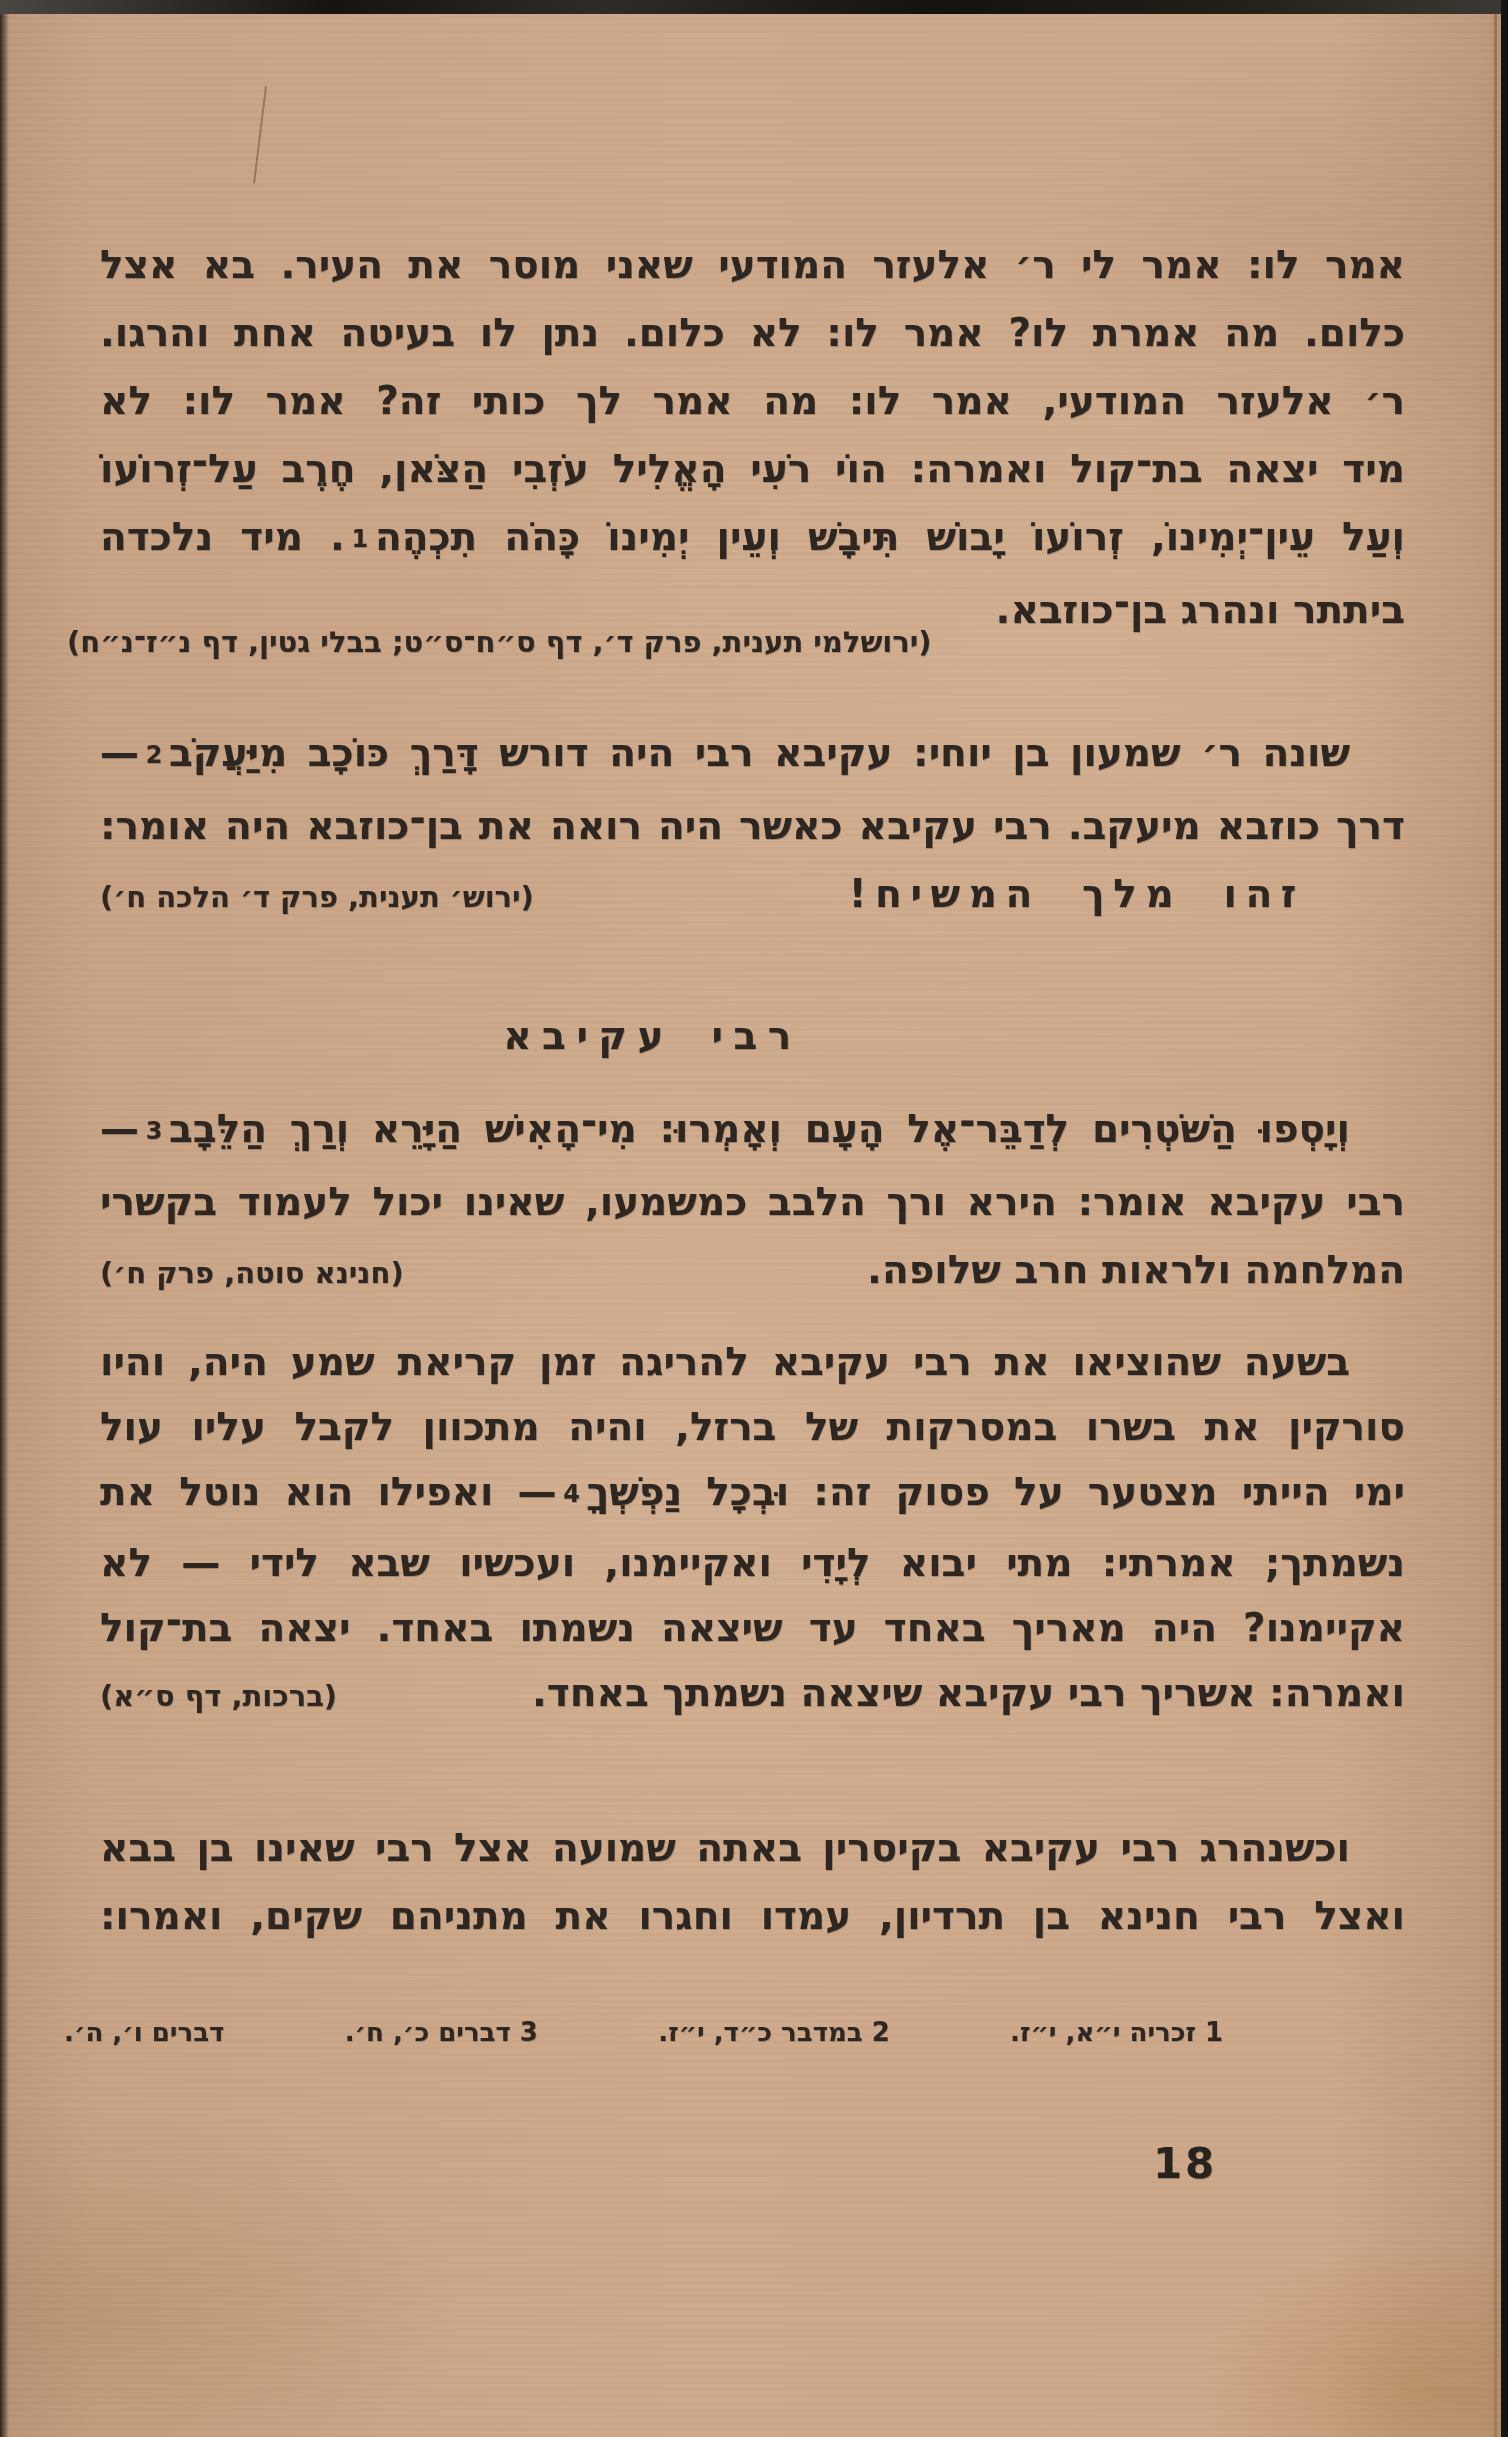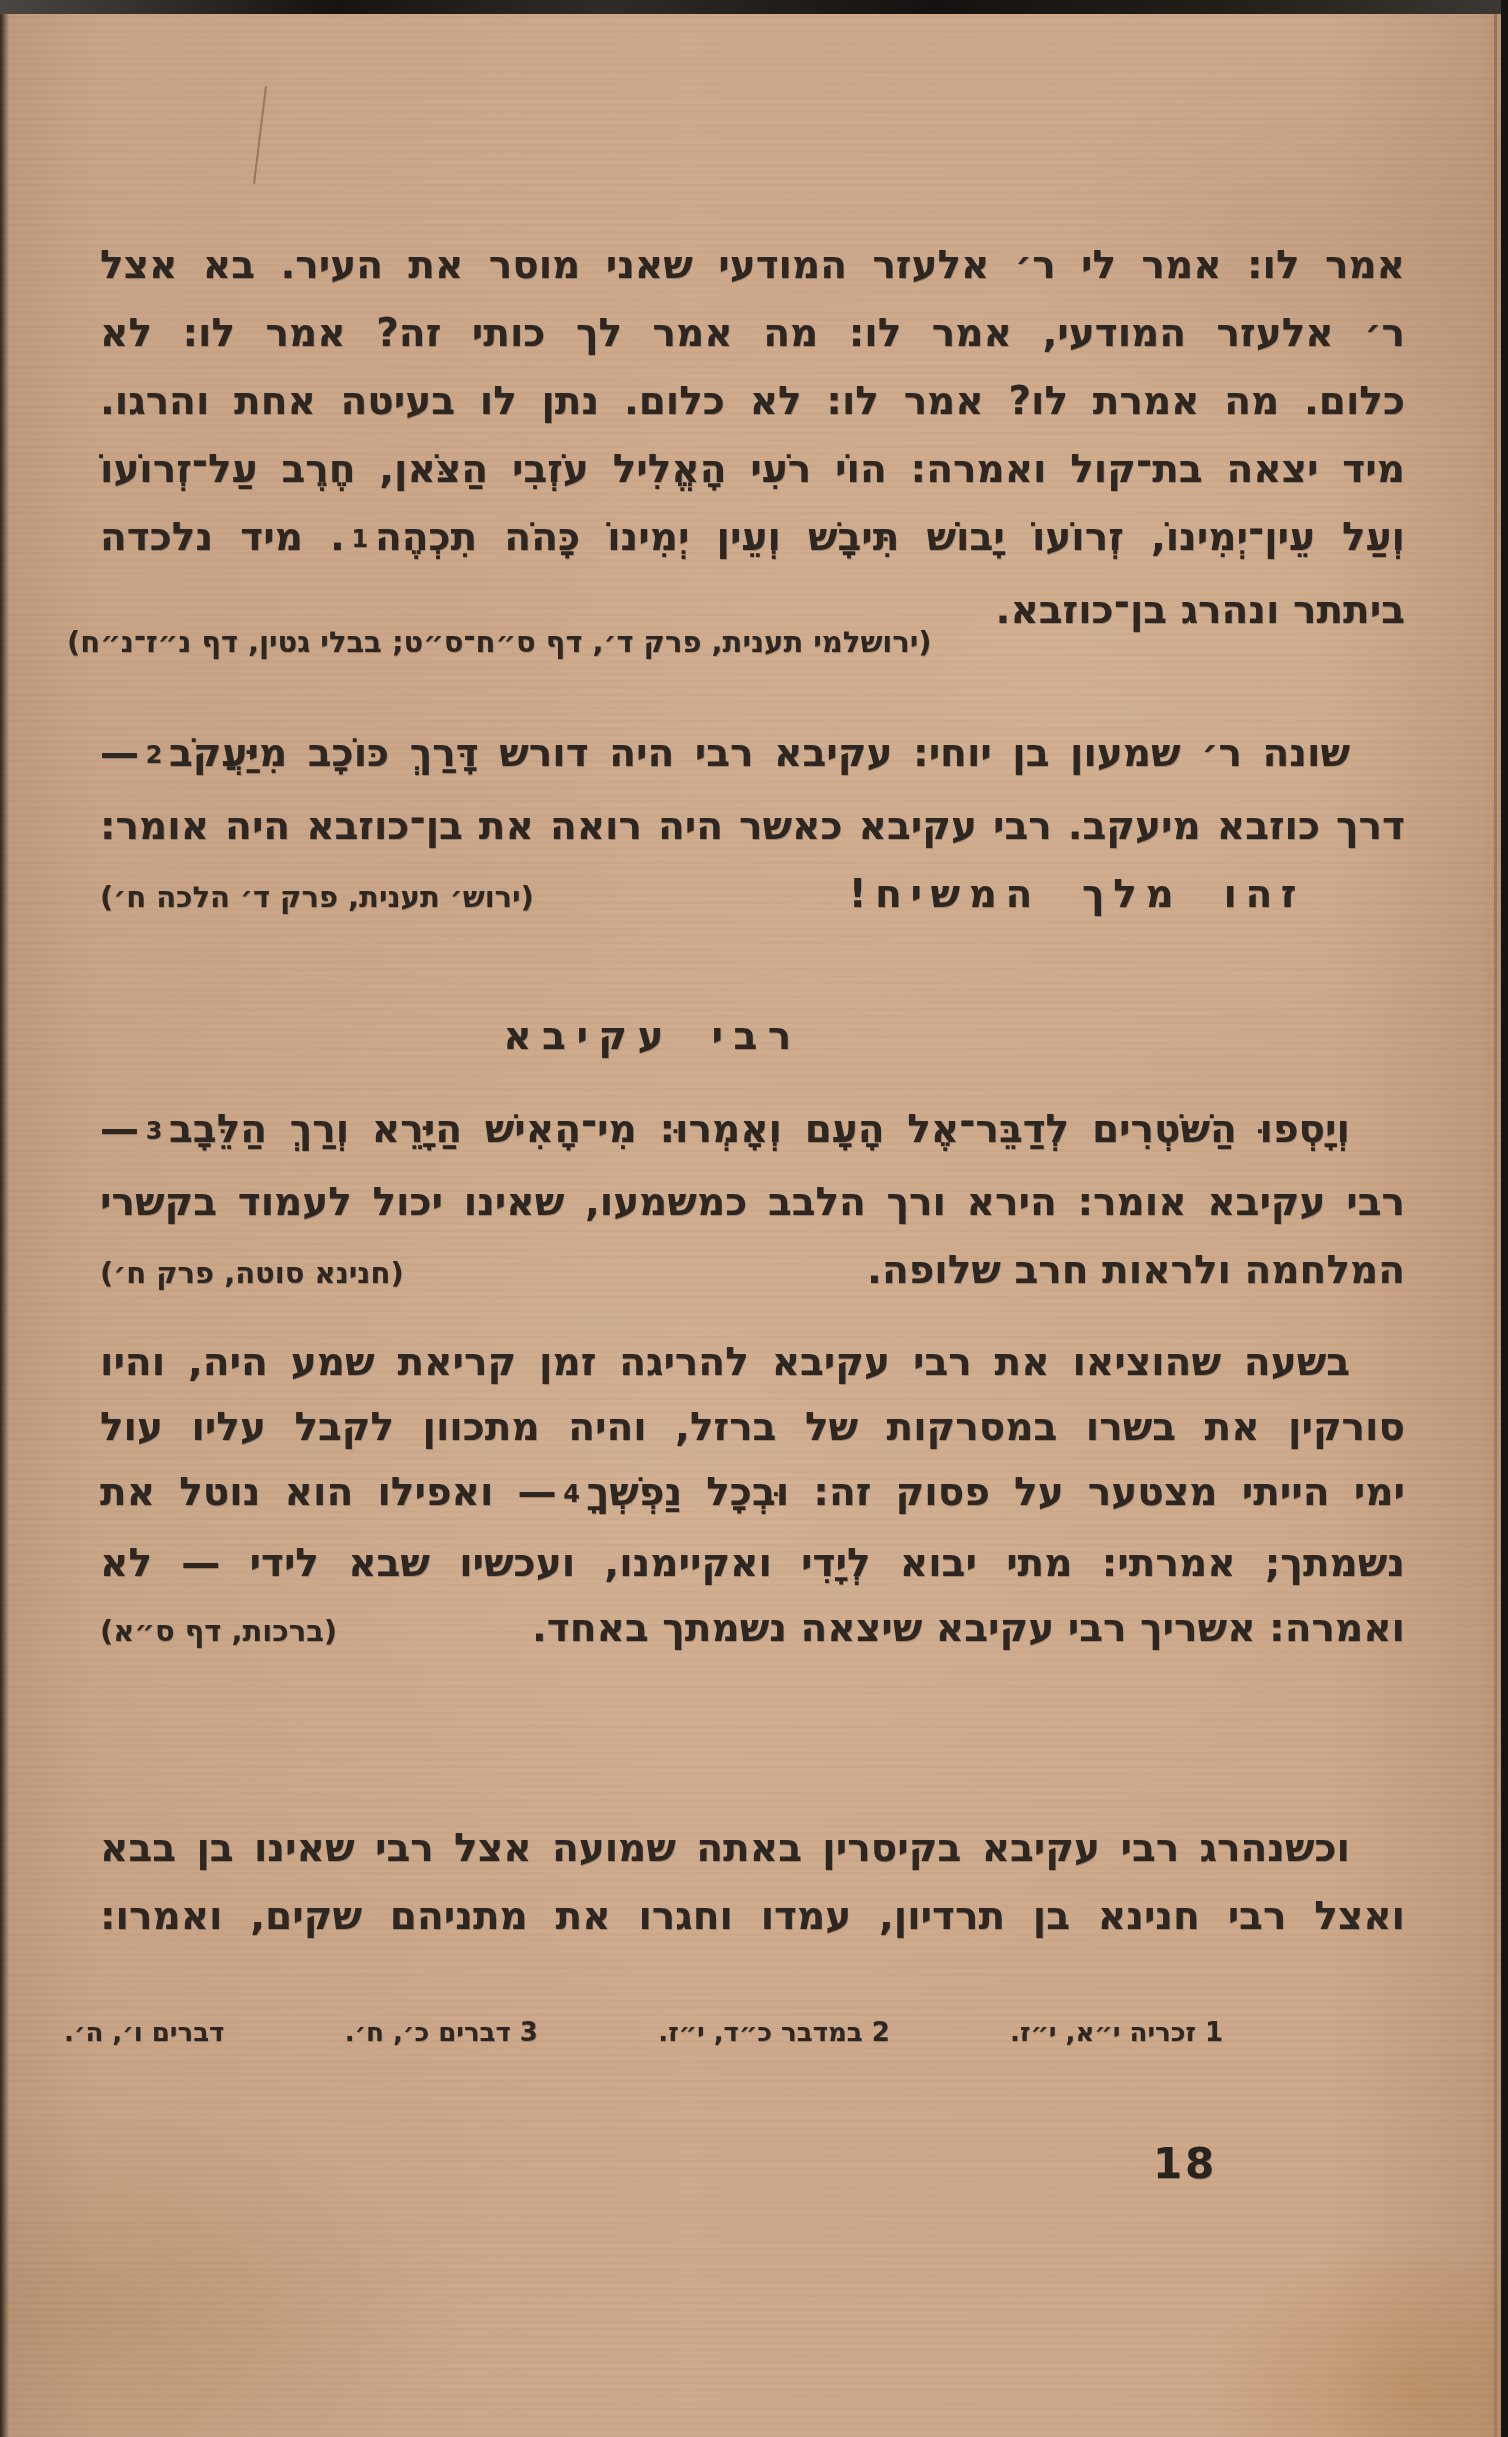--- a/index.html
+++ b/index.html
@@ -63,22 +63,22 @@
 
 <div class="paper"></div>
 <div class="edge-top"></div>
 <div class="edge-left"></div>
 <div class="edge-right"></div>
 <div class="crease-right"></div>
 <div class="scratch-topleft"></div>
 
 <div class="block" id="para1">
     <div class="line"><span class="t">אמר לו: אמר לי ר׳ אלעזר המודעי שאני מוסר את העיר. בא אצל</span></div>
+    <div class="line"><span class="t">כלום. מה אמרת לו? אמר לו: לא כלום. נתן לו בעיטה אחת והרגו.</span></div>
     <div class="line"><span class="t">ר׳ אלעזר המודעי, אמר לו: מה אמר לך כותי זה? אמר לו: לא</span></div>
-    <div class="line"><span class="t">כלום. מה אמרת לו? אמר לו: לא כלום. נתן לו בעיטה אחת והרגו.</span></div>
     <div class="line"><span class="t">מיד יצאה בת־קול ואמרה: הוֹי רֹעִי הָאֱלִיל עֹזְבִי הַצֹּאן, חֶרֶב עַל־זְרוֹעוֹ</span></div>
     <div class="line"><span class="t">וְעַל עֵין־יְמִינוֹ, זְרוֹעוֹ יָבוֹשׁ תִּיבָשׁ וְעֵין יְמִינוֹ כָּהֹה תִכְהֶה</span><span class="fnref">1</span><span class="t">. מיד נלכדה</span></div>
     <div class="line start"><span class="t">ביתתר ונהרג בן־כוזבא.</span></div>
   </div>
 
 <div class="block" id="cite1">(ירושלמי תענית, פרק ד׳, דף ס״ח־ס״ט; בבלי גטין, דף נ״ז־נ״ח)</div>
 
 <div class="block" id="para2">
     <div class="line indent"><span class="t">שונה ר׳ שמעון בן יוחי: עקיבא רבי היה דורש דָּרַךְ כּוֹכָב מִיַּעֲקֹב</span><span class="fnref">2</span><span class="t">—</span></div>
     <div class="line"><span class="t">דרך כוזבא מיעקב. רבי עקיבא כאשר היה רואה את בן־כוזבא היה אומר:</span></div>
@@ -97,20 +97,21 @@
       <span class="t">המלחמה ולראות חרב שלופה.</span>
       <span class="cite">(חנינא סוטה, פרק ח׳)</span>
     </div>
   </div>
 
 <div class="block" id="para4">
     <div class="line indent"><span class="t">בשעה שהוציאו את רבי עקיבא להריגה זמן קריאת שמע היה, והיו</span></div>
     <div class="line"><span class="t">סורקין את בשרו במסרקות של ברזל, והיה מתכוון לקבל עליו עול</span></div>
     <div class="line"><span class="t">ימי הייתי מצטער על פסוק זה: וּבְכָל נַפְשְׁךָ</span><span class="fnref">4</span><span class="t">— ואפילו הוא נוטל את</span></div>
     <div class="line"><span class="t">נשמתך; אמרתי: מתי יבוא לְיָדִי ואקיימנו, ועכשיו שבא לידי — לא</span></div>
+    <div class="line"><span class="t">אקיימנו? היה מאריך באחד עד שיצאה נשמתו באחד. יצאה בת־קול</span></div>
     <div class="line flexline">
       <span class="t">ואמרה: אשריך רבי עקיבא שיצאה נשמתך באחד.</span>
       <span class="cite">(ברכות, דף ס״א)</span>
     </div>
   </div>
 
 <div class="block" id="para5">
     <div class="line indent"><span class="t">וכשנהרג רבי עקיבא בקיסרין באתה שמועה אצל רבי שאינו בן בבא</span></div>
     <div class="line"><span class="t">ואצל רבי חנינא בן תרדיון, עמדו וחגרו את מתניהם שקים, ואמרו:</span></div>
   </div>

